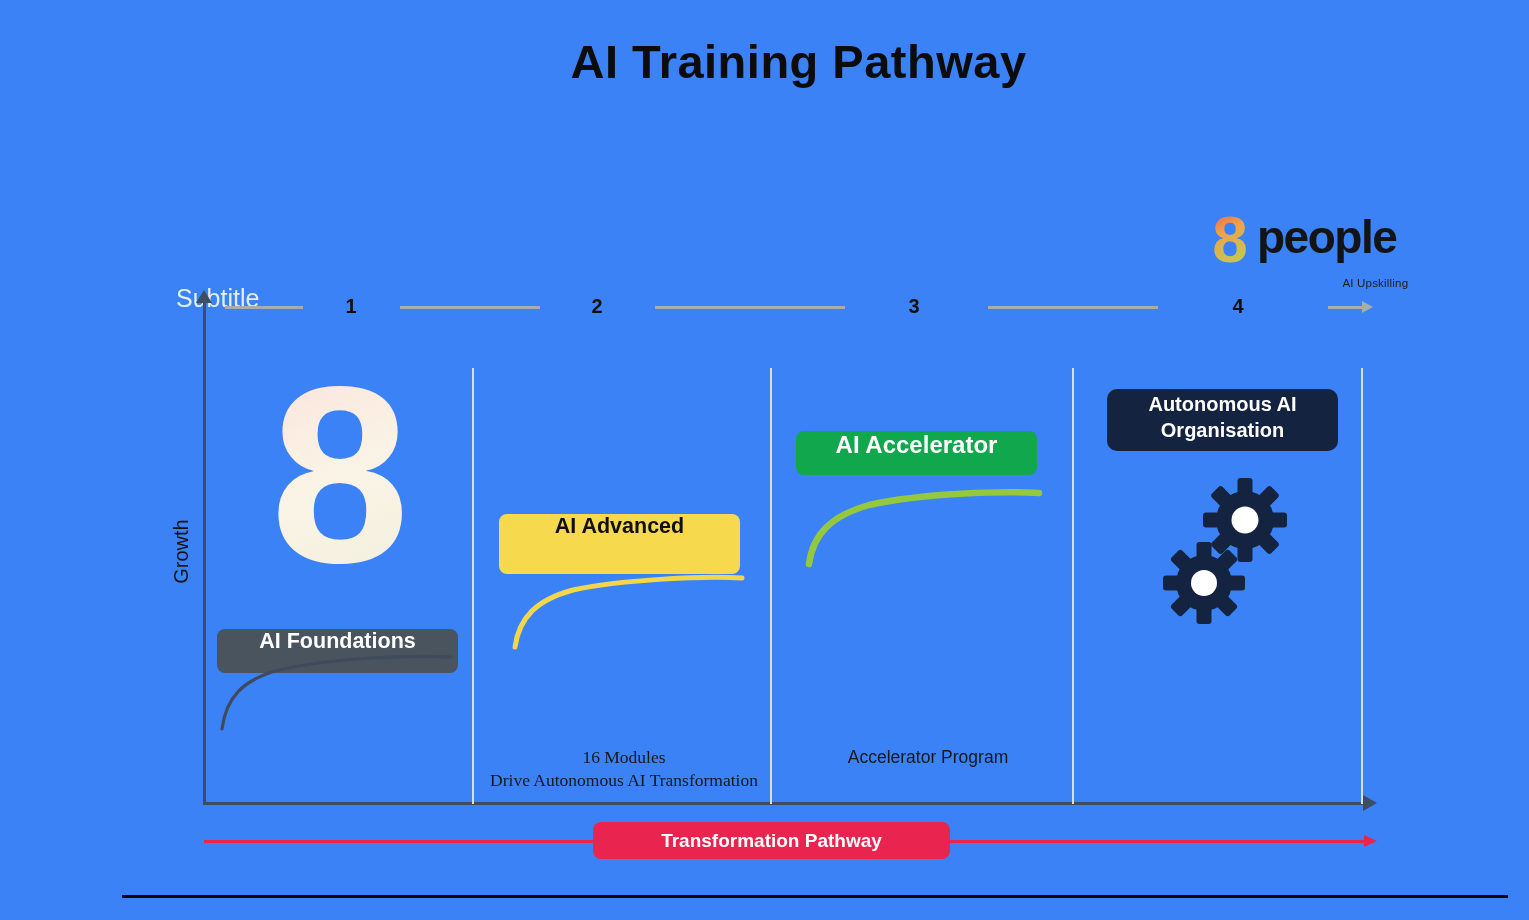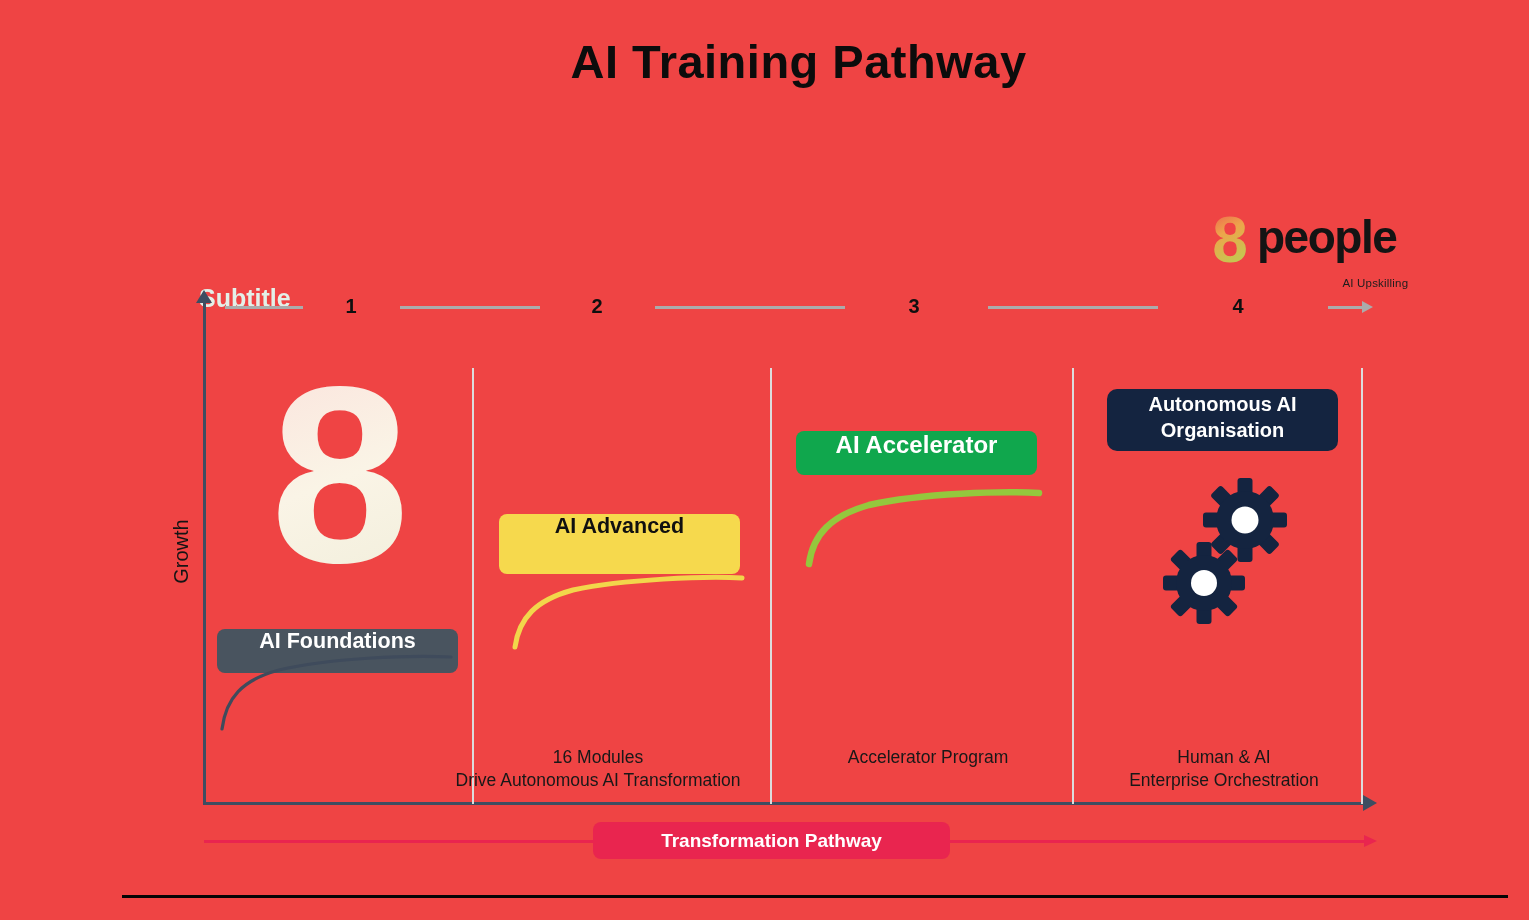--- a/index.html
+++ b/index.html
@@ -1,55 +1,55 @@
 <!DOCTYPE html>
 <html><head>
 <meta charset="utf-8">
 <style>
   html,body{margin:0;padding:0;background:#ffffff;}
   body{font-family:"Liberation Sans", sans-serif;}
-  #page{position:relative;width:1529px;height:920px;background:#ef4444;overflow:hidden;}
+  #page{position:relative;width:1529px;height:920px;background:#3b82f6;overflow:hidden;}
   .abs{position:absolute;}
 
   
   .title{left:68px;right:0;top:34px;text-align:center;font-size:47px;font-weight:800;color:#0c0c0c;letter-spacing:.5px;}
   .subtitle{left:68px;right:0;top:113px;text-align:center;font-size:21px;font-weight:500;color:#1c1c1c;letter-spacing:.2px;}
 
   
   .logo{left:1203px;top:209px;display:flex;align-items:flex-start;}
   .logo-word{position:relative;font-size:46px;font-weight:800;color:#141414;letter-spacing:-1.5px;line-height:56px;}
   .logo-tag{position:absolute;right:-12px;top:46px;font-size:11.5px;font-weight:500;color:#1d1d1d;letter-spacing:.2px;white-space:nowrap;}
 
   
   .y-axis{left:203px;top:299px;width:3px;height:505px;background:#3E4D61;}
   .y-arrow{left:196px;top:290px;width:0;height:0;border-left:8px solid transparent;border-right:8px solid transparent;border-bottom:13px solid #3E4D61;}
   .x-axis{left:203px;top:802px;width:1162px;height:3px;background:#3E4D61;}
   .x-arrow{left:1363px;top:795px;width:0;height:0;border-top:8px solid transparent;border-bottom:8px solid transparent;border-left:14px solid #3E4D61;}
   .growth{left:121px;top:540px;width:120px;text-align:center;font-size:20px;font-weight:500;color:#141414;transform:rotate(-90deg);}
-  .wm-subtitle{left:199px;top:284px;font-size:25px;font-weight:700;color:#E3F0E8;}
+  .wm-subtitle{left:176px;top:284px;font-size:25px;font-weight:400;color:#E3F0E8;}
 
   
   .step-line{top:306px;height:3px;background:#ABABAB;}
   .step-num{top:295px;width:40px;text-align:center;font-size:20px;font-weight:700;color:#0f0f0f;}
   .step-arrow-line{left:1328px;top:306px;width:36px;height:2.5px;background:#ABABAB;}
   .step-arrow-head{left:1362px;top:301px;width:0;height:0;border-top:6.5px solid transparent;border-bottom:6.5px solid transparent;border-left:11px solid #ABABAB;}
 
   .sep{top:368px;width:2px;height:436px;background:#DCDCDC;}
 
   
   .badge{display:flex;align-items:flex-start;justify-content:center;text-align:center;border-radius:8px;font-weight:700;}
   .badge-1{left:217px;top:589px;width:241px;height:44px;font-size:21.5px;}
   .badge-2{left:499px;top:514px;width:241px;height:60px;font-size:21.5px;}
   .badge-3{left:796px;top:431px;width:241px;height:44px;font-size:24px;}
   .badge-4{left:1107px;top:389px;width:231px;height:62px;font-size:20px;line-height:26px;border-radius:10px;padding:2px 10px;box-sizing:border-box;}
 
   
   .caption{top:746px;text-align:center;font-size:17.5px;color:#181818;line-height:23px;}
   .cap-1{left:205px;width:268px;}
-  .cap-2{left:448px;width:300px;}
+  .cap-2{left:474px;width:300px;font-family:Liberation Serif, serif;}
   .cap-3{left:778px;width:300px;}
   .cap-4{left:1074px;width:300px;}
 
   
   .path-line{left:204px;top:840px;width:1164px;height:2.5px;}
   .path-arrow{left:1364px;top:834.5px;width:0;height:0;border-top:6.5px solid transparent;border-bottom:6.5px solid transparent;border-left:13px solid #E9254F;}
   .path-badge{left:593px;top:822px;width:357px;height:37px;border-radius:8px;display:flex;align-items:center;justify-content:center;color:#ffffff;font-size:19px;font-weight:700;}
 
   .bottom-rule{left:122px;top:895px;width:1386px;height:3px;background:#050505;}
 
@@ -164,24 +164,20 @@
       <rect x="-7.5" y="-41" width="15" height="17" rx="3" transform="rotate(90)"></rect>
       <rect x="-7.5" y="-41" width="15" height="17" rx="3" transform="rotate(135)"></rect>
       <rect x="-7.5" y="-41" width="15" height="17" rx="3" transform="rotate(180)"></rect>
       <rect x="-7.5" y="-41" width="15" height="17" rx="3" transform="rotate(225)"></rect>
       <rect x="-7.5" y="-41" width="15" height="17" rx="3" transform="rotate(270)"></rect>
       <rect x="-7.5" y="-41" width="15" height="17" rx="3" transform="rotate(315)"></rect>
       <circle r="28"></circle>
     </g>
     <circle cx="44" cy="106" r="13" fill="#ffffff"></circle>
   </svg>
-  <div class="abs caption cap-4">
-    <div>Human &amp; AI</div>
-    <div>Enterprise Orchestration</div>
-  </div>
 
   <div class="abs path-line" style="background-color: rgb(233, 37, 79);"></div>
   <div class="abs path-arrow"></div>
   <div class="abs path-badge" style="background-color: rgb(233, 37, 79);">
     <span>Transformation Pathway</span>
   </div>
 
   <div class="abs bottom-rule"></div>
 
 </div>

